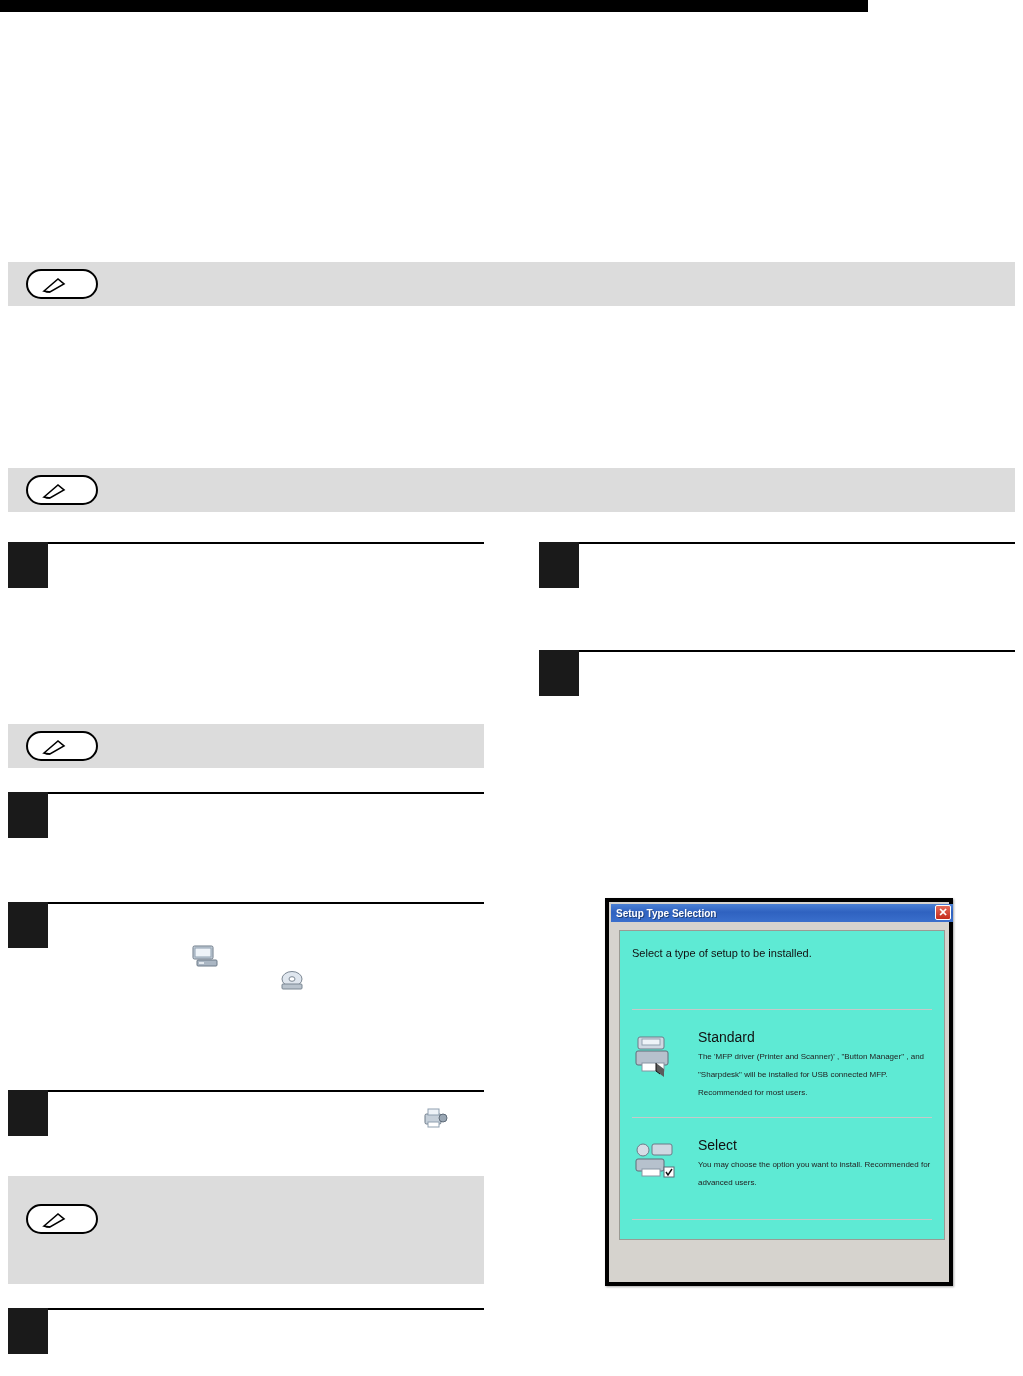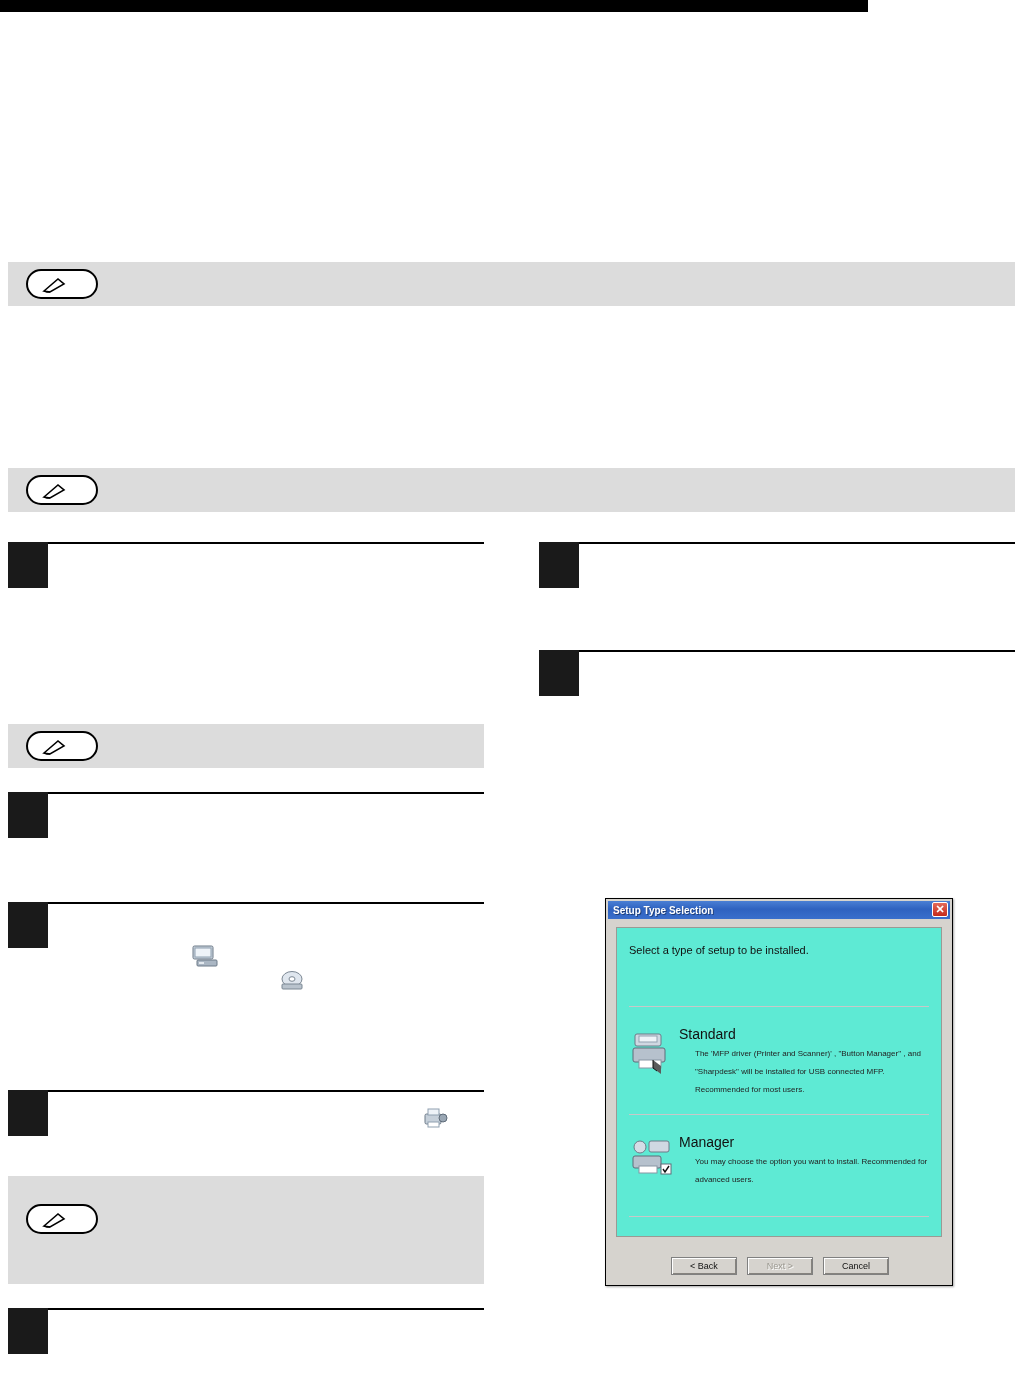--- a/index.html
+++ b/index.html
@@ -99,21 +99,21 @@
   }
 
   
   .dialog {
     position: absolute;
     left: 605px;
     top: 898px;
     width: 348px;
     height: 388px;
     background: #d6d3ce;
-    border: 1px solid #000000;
+    border: 4px solid #000000;
     box-sizing: border-box;
     box-shadow: 1px 1px 2px rgba(0,0,0,0.35);
   }
   .dialog-titlebar {
     position: absolute;
     left: 2px; top: 2px;
     width: 342px; height: 18px;
     background: linear-gradient(to bottom, #4a7fd4 0%, #2f62c0 45%, #3a6fcc 100%);
     display: flex;
     align-items: center;
@@ -167,21 +167,21 @@
   }
   .opt-icon {
     position: absolute;
     left: 0;
     top: 4px;
     width: 48px;
     height: 46px;
   }
   .opt-title {
     position: absolute;
-    left: 48px;
+    left: 64px;
     top: 0;
     font-size: 14px;
     color: #111111;
   }
   .opt-desc {
     position: absolute;
     left: 64px;
     top: 19px;
     width: 240px;
     font-size: 8px;
@@ -367,25 +367,20 @@
       <span class="opt-icon">
         <svg width="48" height="46" viewBox="0 0 48 46" xmlns="http://www.w3.org/2000/svg">
           <circle cx="9" cy="9" r="6" fill="#d5dde6" stroke="#6d7a88"></circle>
           <rect x="18" y="3" width="20" height="11" rx="2" fill="#cfd8e2" stroke="#6d7a88"></rect>
           <rect x="2" y="18" width="28" height="12" rx="2" fill="#b6c1cd" stroke="#5f6c79"></rect>
           <rect x="8" y="28" width="18" height="7" fill="#ffffff" stroke="#8795a3"></rect>
           <rect x="30" y="26" width="10" height="10" fill="#ffffff" stroke="#5f6c79"></rect>
           <path d="M32 31 L34 34 L38 28" fill="none" stroke="#111" stroke-width="1.4"></path>
         </svg>
       </span>
-      <span class="opt-title">Manager</span>
+      <span class="opt-title">Select</span>
       <span class="opt-desc">You may choose the option you want to install. Recommended for advanced users.</span>
     </div>
 
     <div class="dialog-sep" style="top:288px;"></div>
   </div>
 
-  <div class="dialog-buttons">
-    <div class="dlg-btn">&lt; Back</div>
-    <div class="dlg-btn disabled">Next &gt;</div>
-    <div class="dlg-btn">Cancel</div>
-  </div>
 </div>
 
 </body></html>

